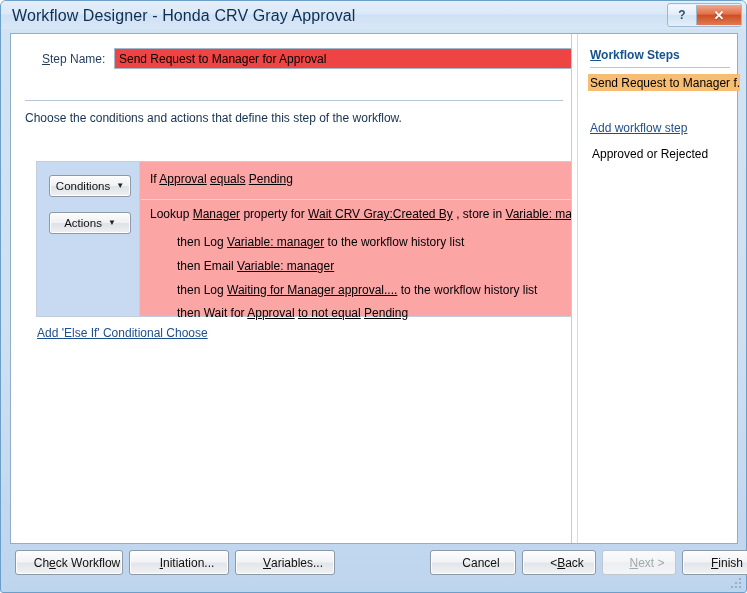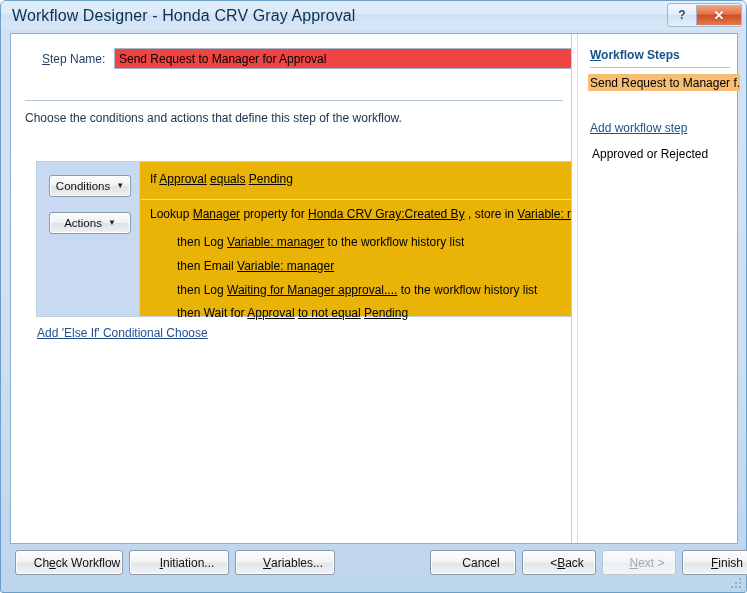--- a/index.html
+++ b/index.html
@@ -198,21 +198,21 @@
   
   .cabox {
     position: absolute;
     left: 25px;
     top: 127px;
     width: 535px;
     height: 156px;
     box-sizing: border-box;
     border: 1px solid #c2cfdb;
     border-right: none;
-    background: #eab308;
+    background: #fca5a5;
   }
   .ca-left {
     position: absolute;
     left: 0; top: 0;
     width: 103px;
     height: 154px;
     background: #c7daf2;
     border-right: 1px solid #c2cfdb;
     box-sizing: border-box;
   }
@@ -423,21 +423,21 @@
             <span>Actions</span>
             <span class="caret">▼</span>
           </div>
         </div>
 
         <div class="ca-right">
           <div class="ca-sep"></div>
 
           <div class="rule-line cond-1"><span>If </span><u>Approval</u><span> </span><u>equals</u><span> </span><u>Pending</u></div>
 
-          <div class="rule-line act-0"><span>Lookup </span><u>Manager</u><span> property for </span><u>Honda CRV Gray:Created By</u><span> , store in </span><u>Variable: manager</u><span></span></div>
+          <div class="rule-line act-0"><span>Lookup </span><u>Manager</u><span> property for </span><u>Wait CRV Gray:Created By</u><span> , store in </span><u>Variable: manager</u><span></span></div>
 
           <div class="rule-line act-1"><span>then Log </span><u>Variable: manager</u><span>  to the workflow history list</span></div>
 
           <div class="rule-line act-2"><span>then Email </span><u>Variable: manager</u><span></span></div>
 
           <div class="rule-line act-3"><span>then Log </span><u>Waiting for Manager approval....</u><span>  to the workflow history list</span></div>
 
           <div class="rule-line act-4"><span>then Wait for </span><u>Approval</u><span> </span><u>to not equal</u><span> </span><u>Pending</u></div>
         </div>
       </div>

